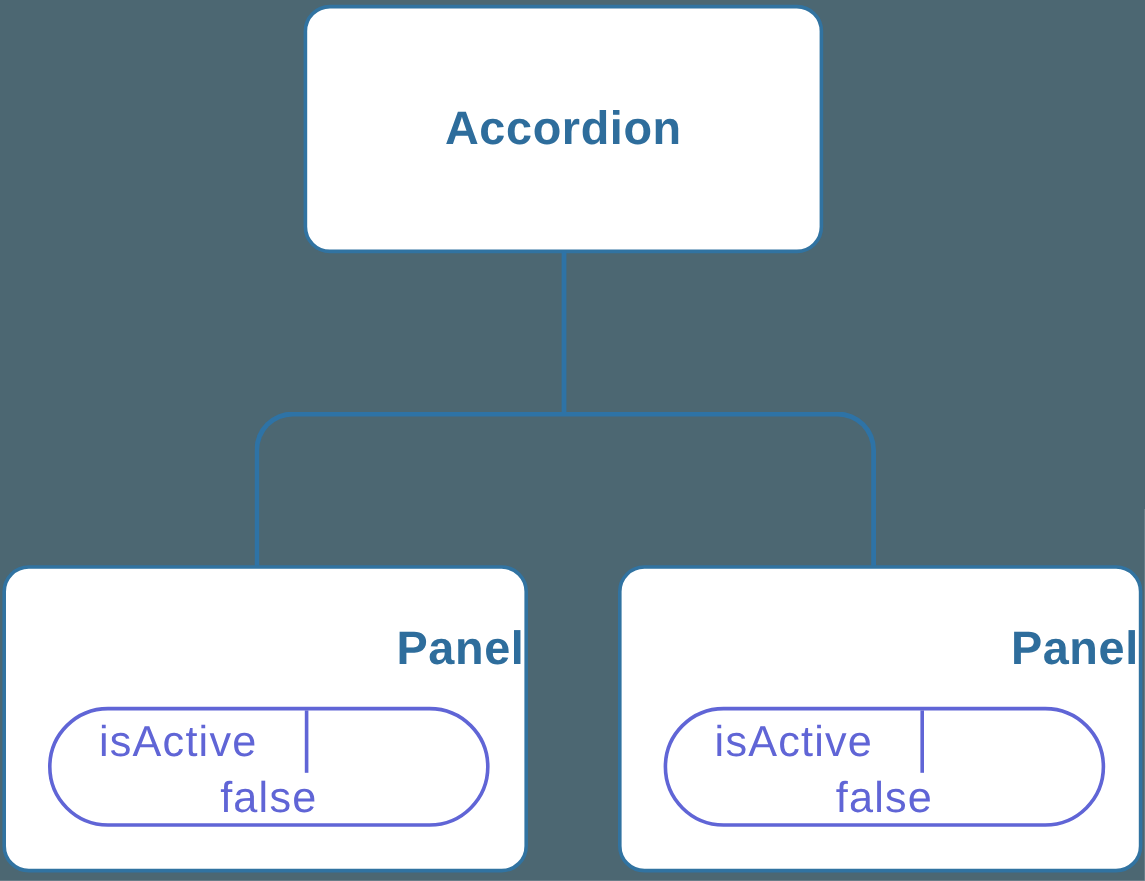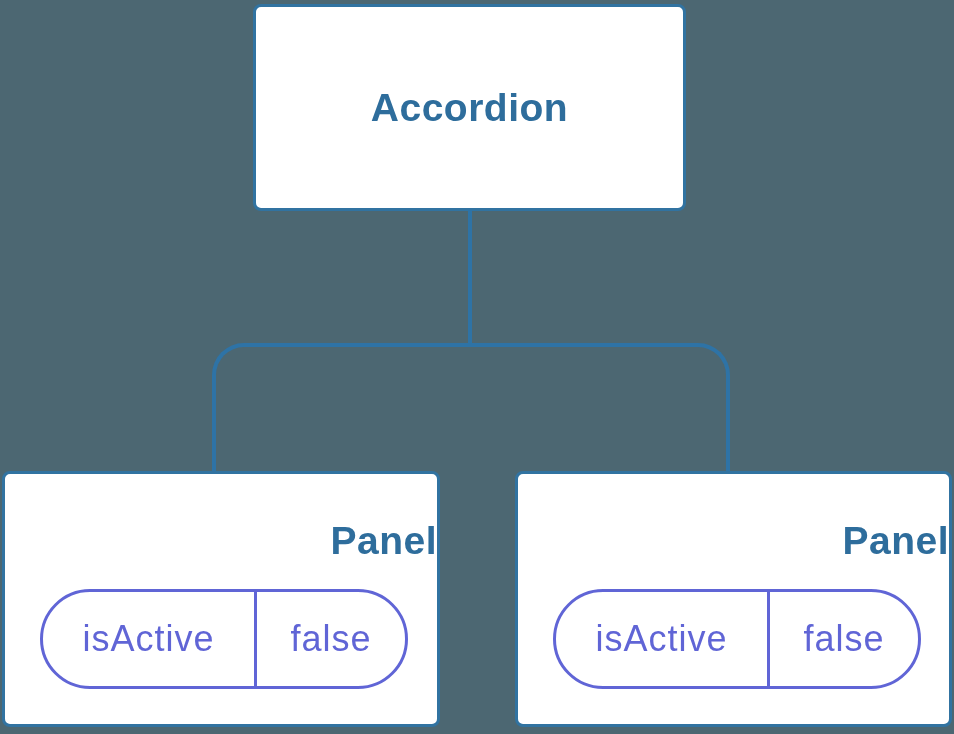--- a/index.html
+++ b/index.html
@@ -10,21 +10,21 @@
     width:954px;height:734px;
     background:var(--background,#4C6772);
     overflow:hidden;
   }
 
   
   .node{
     position:absolute;
     background:var(--node-fill,#FFFFFF);
     border:3.5px solid var(--node-border,#3173A1);
-    border-radius:8px;
+    border-radius:22px;
     box-sizing:border-box;
     color:var(--node-title,#2E6D9C);
   }
   .node-root{
     left:253px;top:4px;width:433px;height:207px;
     display:flex;align-items:center;justify-content:center;
   }
   .node-title{
     font-size:39px;font-weight:700;letter-spacing:0.5px;
     color:var(--node-title,#2E6D9C);
@@ -58,20 +58,21 @@
   
   .pill{
     position:absolute;left:35px;top:115px;width:368px;height:100px;
     box-sizing:border-box;
     border:3px solid var(--state,#6065D6);
     border-radius:60px;
     display:flex;
     color:var(--state,#6065D6);
     font-size:36px;letter-spacing:1px;
     background:var(--node-fill,#FFFFFF);
+    flex-direction:column;
   }
   .pill-cell{
     display:flex;align-items:center;justify-content:center;
     height:100%;box-sizing:border-box;
   }
   .pill-key{width:214px;border-right:3px solid var(--state,#6065D6);}
   .pill-value{flex:1;}
 </style>
 </head>
 <body>

